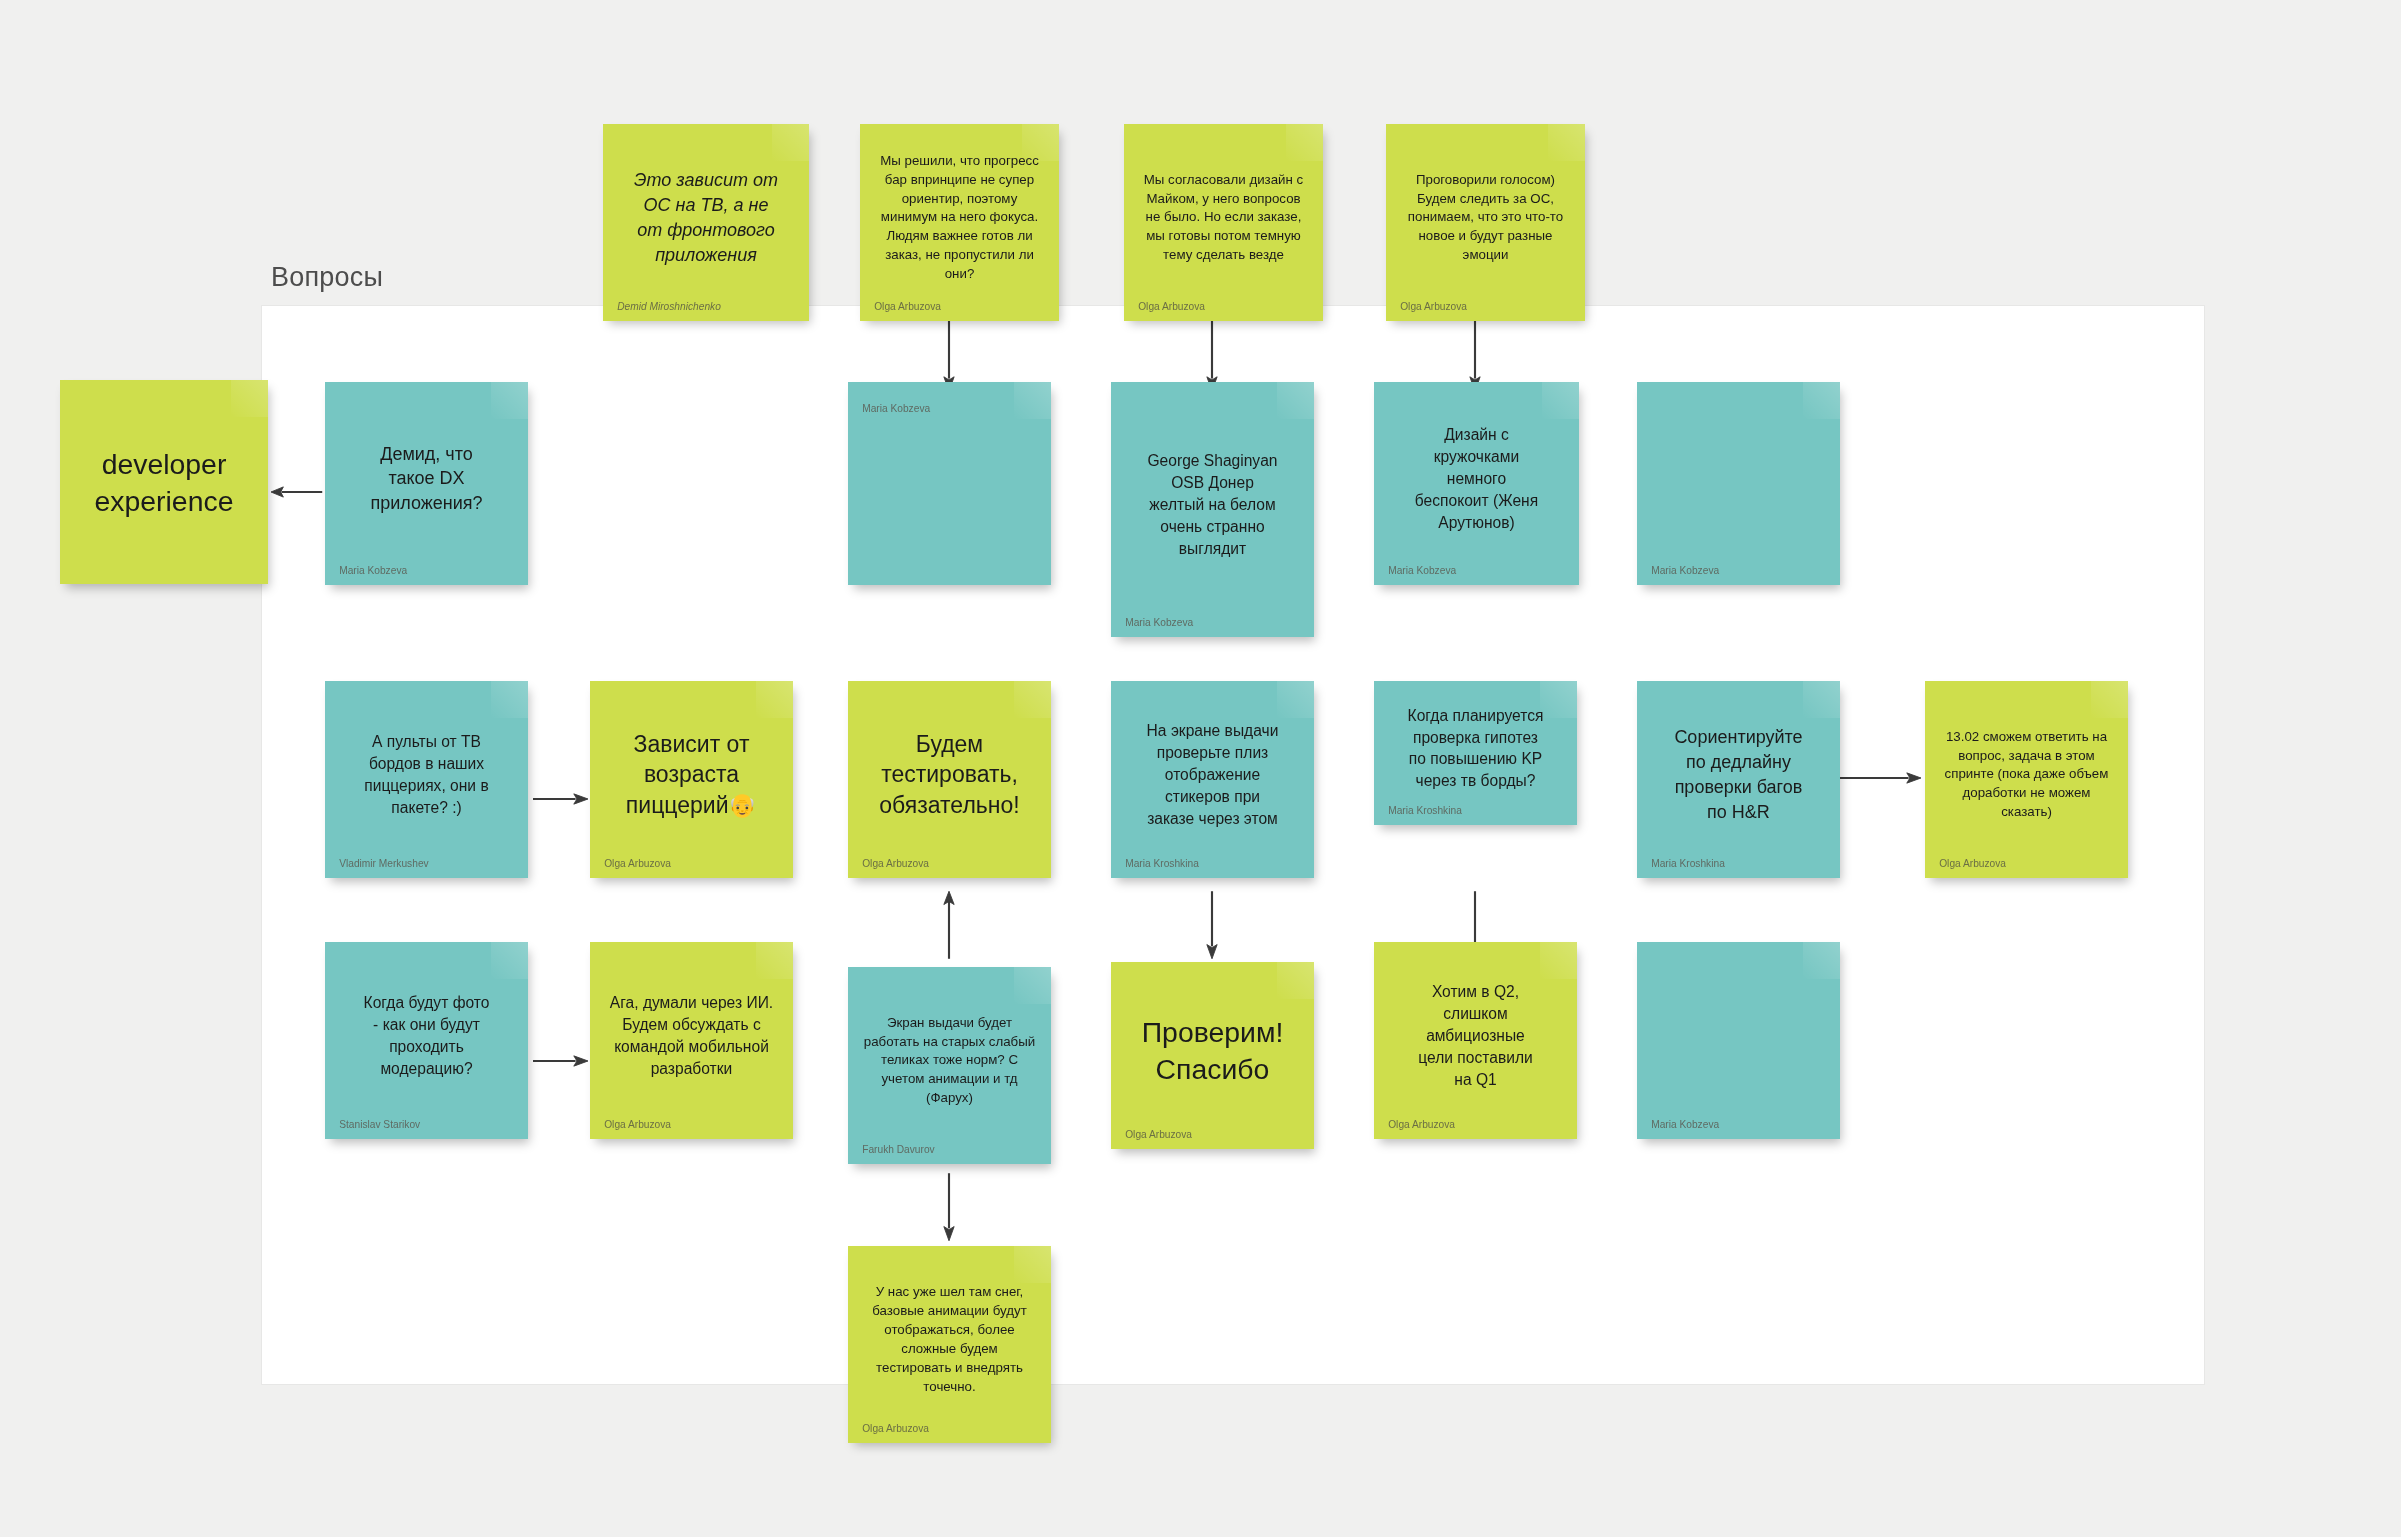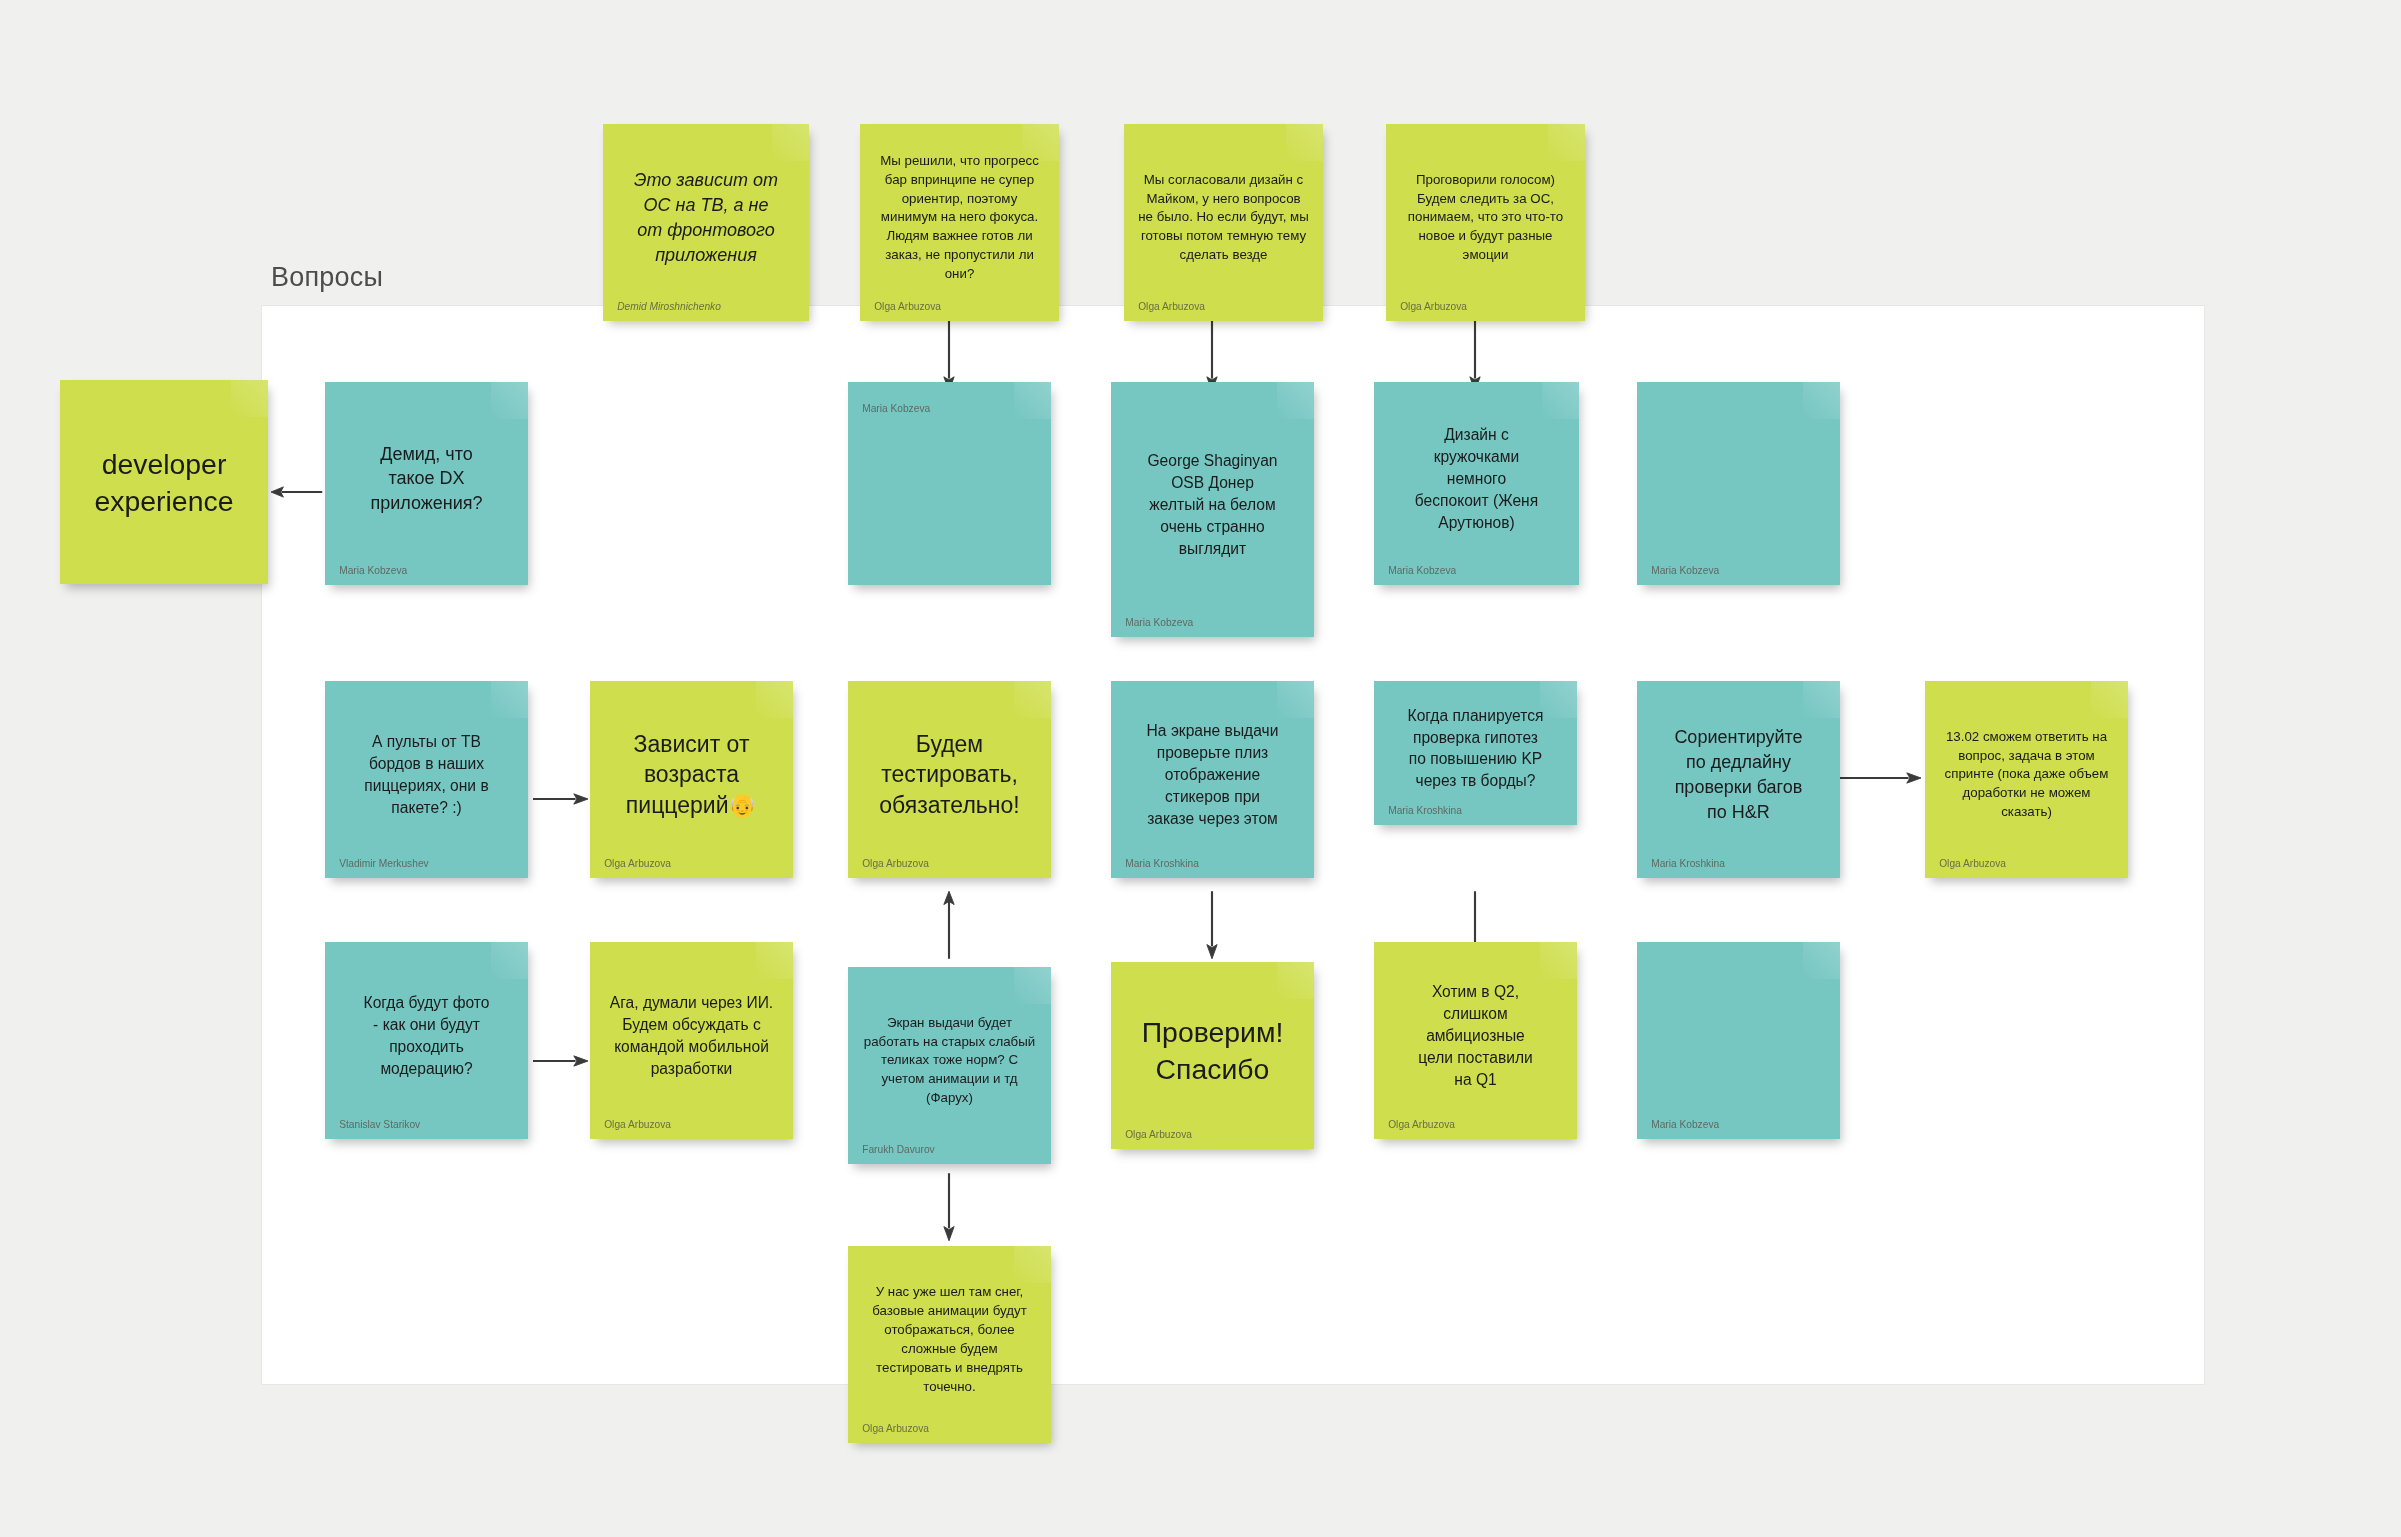--- a/index.html
+++ b/index.html
@@ -217,21 +217,21 @@
 приложения</div>
     <div class="note-author">Demid Miroshnichenko</div>
   </div>
 
   <div class="note yellow fs-xs" style="left:860px; top:124px; width:199px; height:197px;">
     <div class="note-body">Мы решили, что прогресс бар впринципе не супер ориентир, поэтому минимум на него фокуса. Людям важнее готов ли заказ, не пропустили ли они?</div>
     <div class="note-author">Olga Arbuzova</div>
   </div>
 
   <div class="note yellow fs-xs" style="left:1124px; top:124px; width:199px; height:197px;">
-    <div class="note-body">Мы согласовали дизайн с Майком, у него вопросов не было. Но если будут, мы готовы потом темную тему сделать везде</div>
+    <div class="note-body">Мы согласовали дизайн с Майком, у него вопросов не было. Но если заказе, мы готовы потом темную тему сделать везде</div>
     <div class="note-author">Olga Arbuzova</div>
   </div>
 
   <div class="note yellow fs-xs" style="left:1386px; top:124px; width:199px; height:197px;">
     <div class="note-body">Проговорили голосом)
 Будем следить за ОС, понимаем, что это что-то новое и будут разные эмоции</div>
     <div class="note-author">Olga Arbuzova</div>
   </div>
 
   <div class="note teal fs-md" style="left:325px; top:382px; width:203px; height:203px;">

